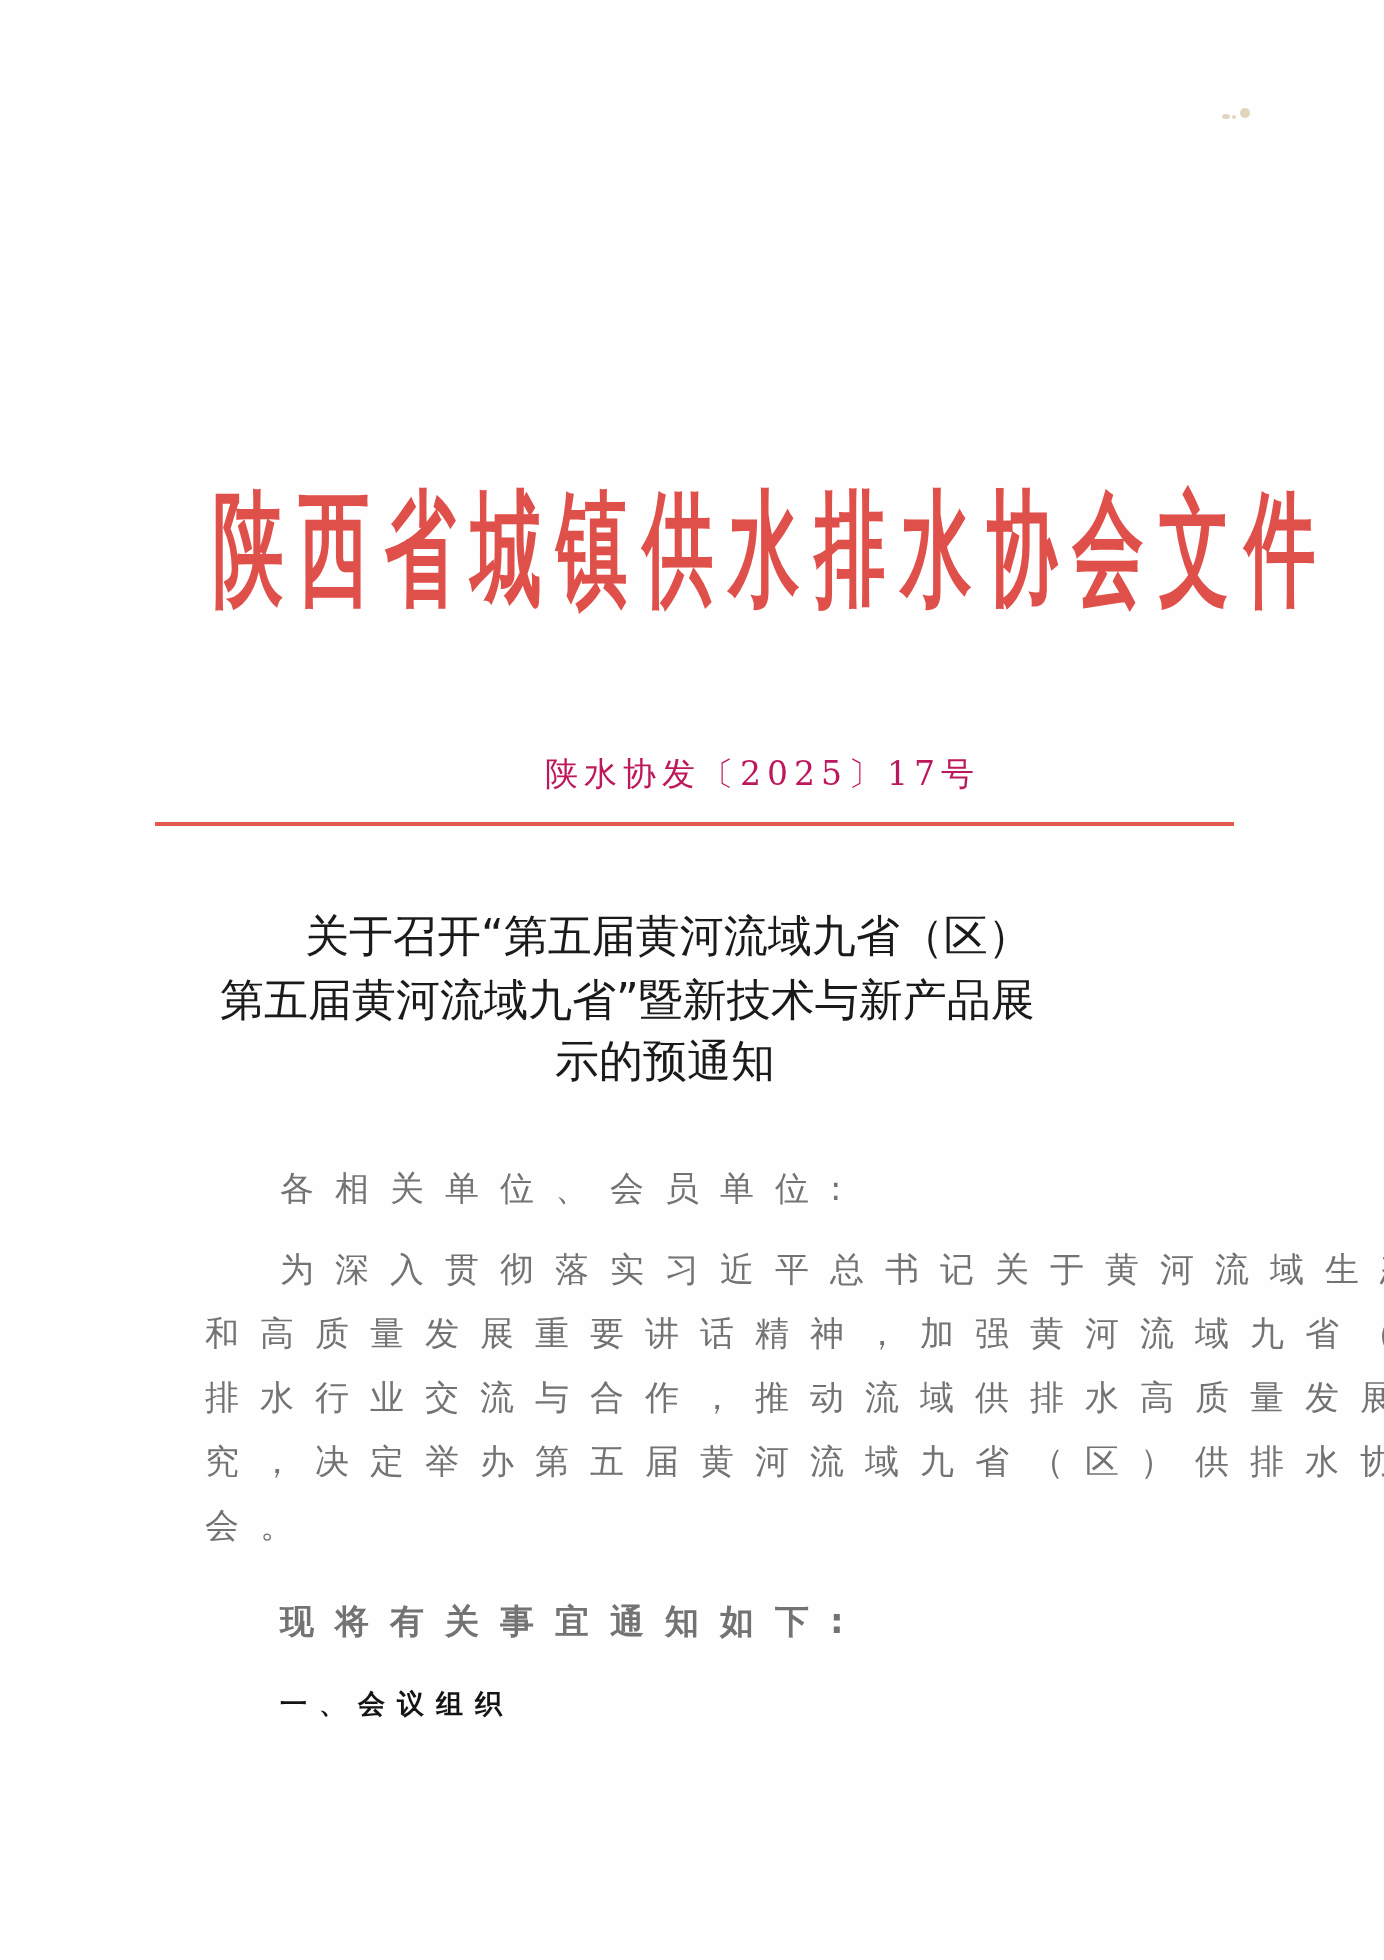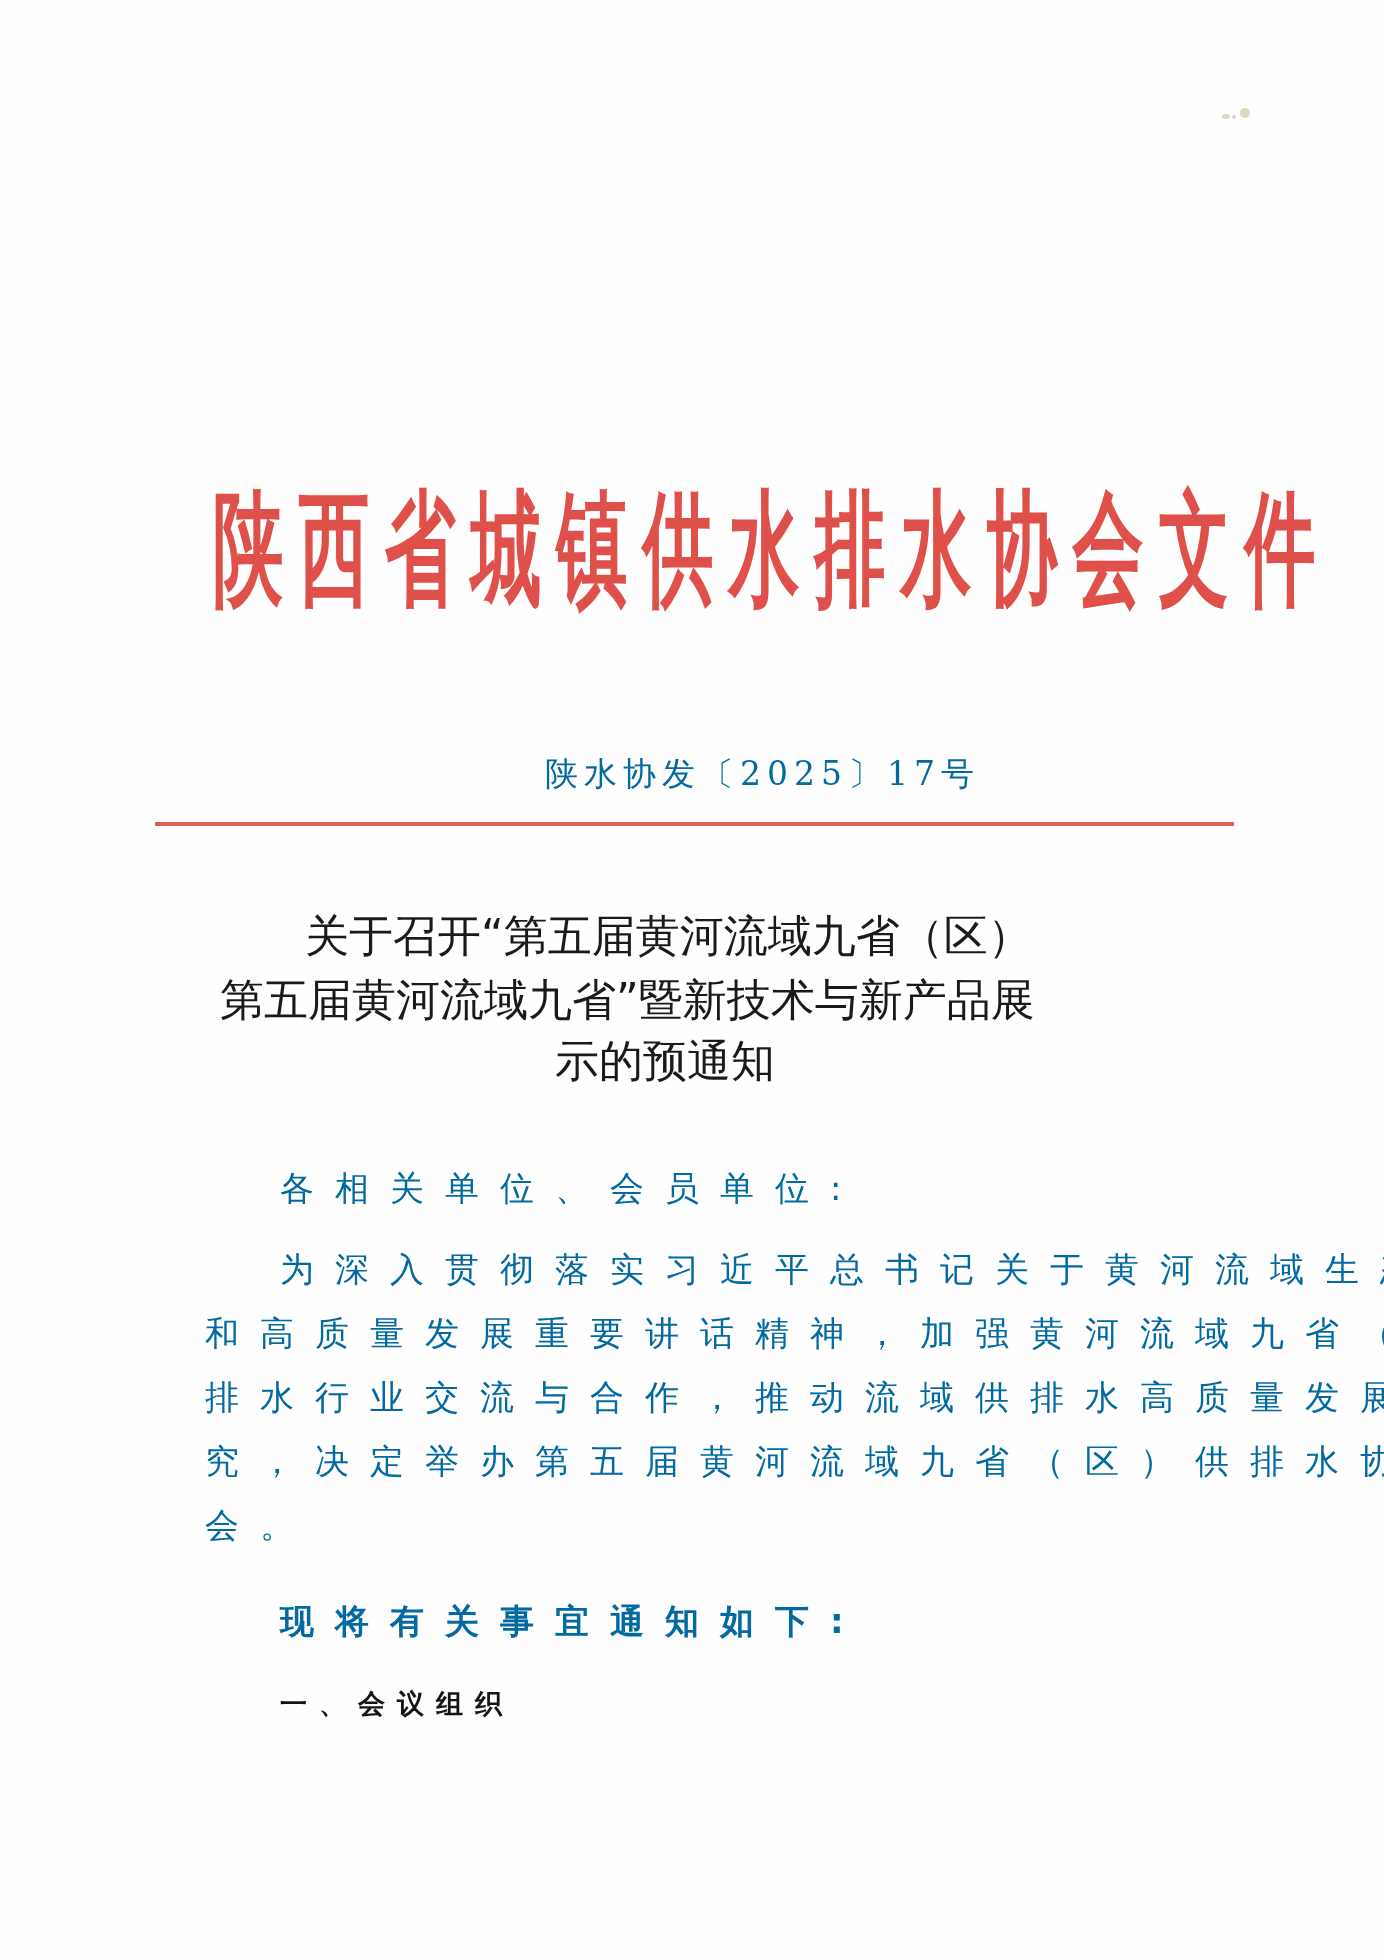--- a/index.html
+++ b/index.html
@@ -57,21 +57,21 @@
     }
     .doc-number {
       position: absolute;
       left: 545px;
       top: 752px;
       height: 44px;
       font-family: "DejaVu Serif", serif;
       font-size: 33px;
       letter-spacing: 6px;
       line-height: 44px;
-      color: #0369a1;
+      color: #be185d;
       white-space: nowrap;
     }
     .red-rule {
       position: absolute;
       left: 155px;
       top: 822px;
       width: 1079px;
       height: 4px;
       background: #e35a52;
     }
@@ -88,21 +88,21 @@
     .title-line {
       position: absolute;
       white-space: nowrap;
     }
     .body-line {
       position: absolute;
       font-family: "DejaVu Sans", sans-serif;
       font-size: 34px;
       line-height: 50px;
       letter-spacing: 21px;
-      color: #0369a1;
+      color: #737373;
       white-space: nowrap;
     }
     .section-heading {
       position: absolute;
       font-family: "DejaVu Sans", sans-serif;
       font-weight: bold;
       font-size: 27px;
       line-height: 50px;
       letter-spacing: 12px;
       color: #141414;

